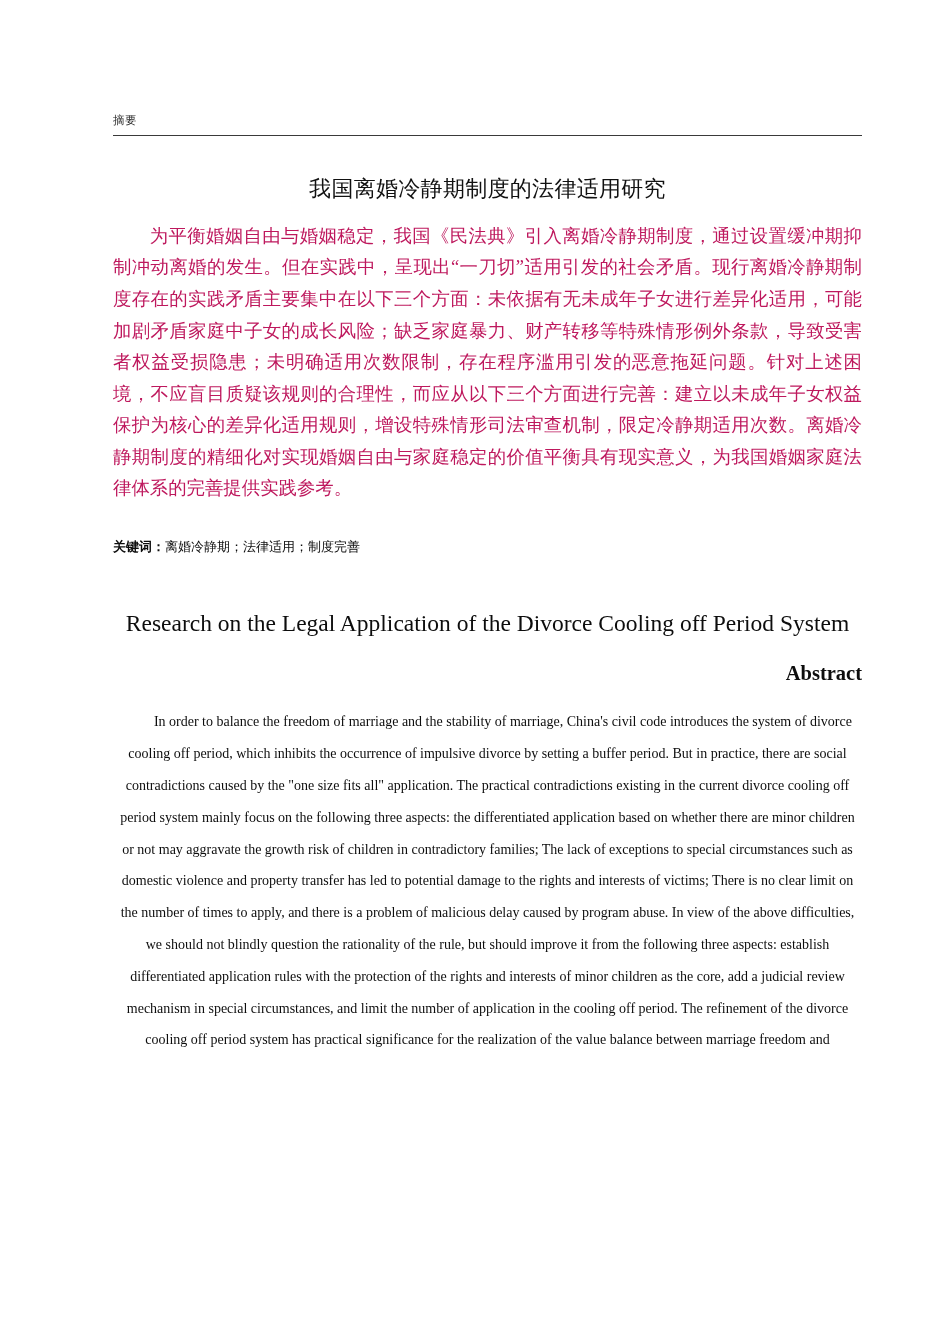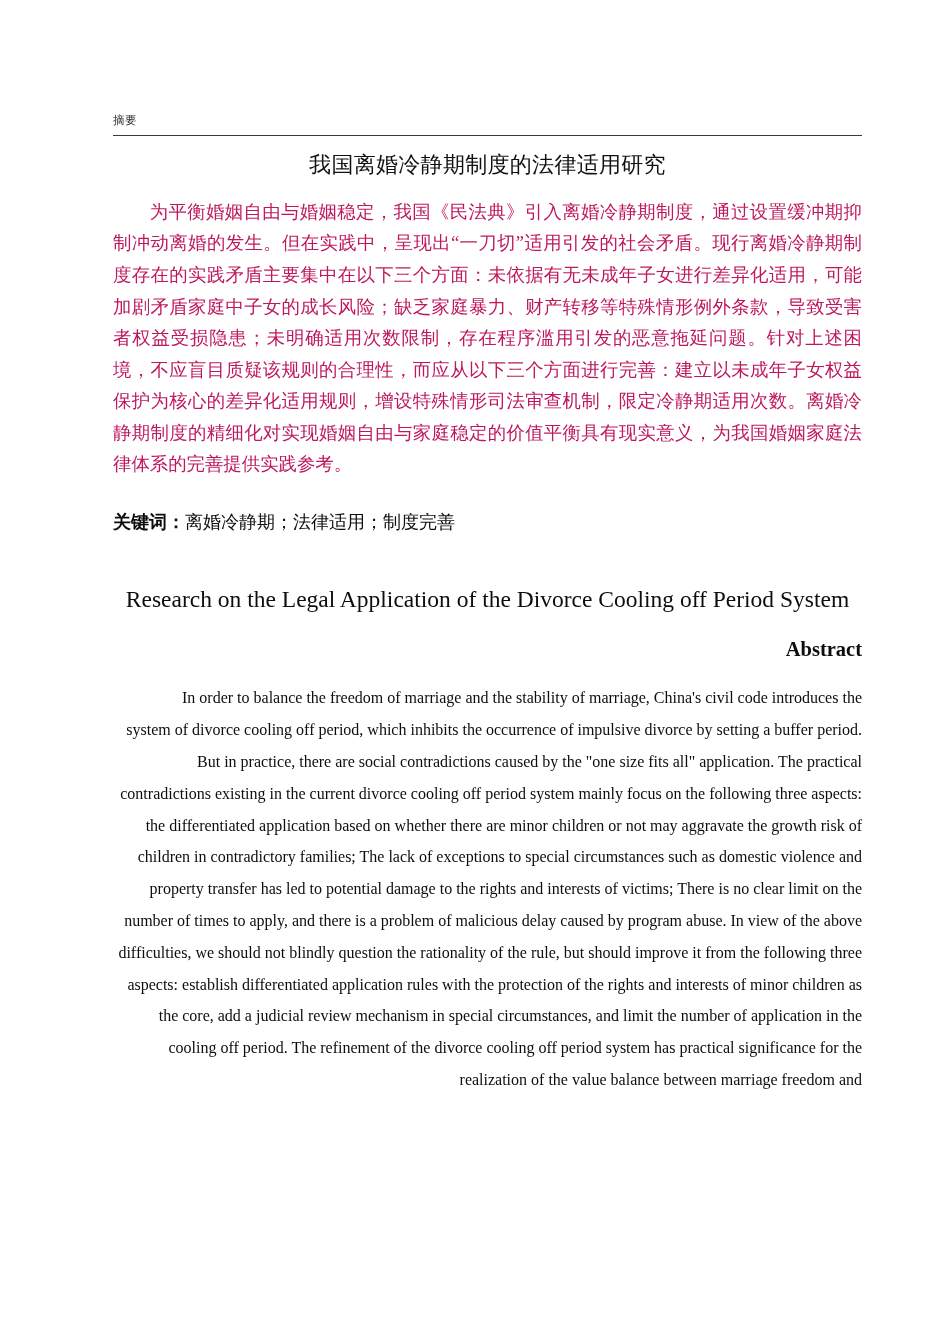--- a/index.html
+++ b/index.html
@@ -43,21 +43,21 @@
     margin-top: 7px;
     border-top: 1.6px solid #3a3a3a;
     width: 100%;
     height: 0;
   }
 
   
   .content {
     position: absolute;
     left: 113px;
-    top: 144px;
+    top: 168px;
     width: 749px;
   }
 
   
   .cn-title {
     text-align: center;
     font-family: "Liberation Sans", "DejaVu Sans", sans-serif;
     font-size: 22px;
     line-height: 34px;
     font-weight: 400;
@@ -86,21 +86,21 @@
     text-align: justify;
     text-justify: inter-ideograph;
     color: #be185d;
     margin-top: 12px;
     text-indent: 2em;
     word-break: break-all;
   }
 
   .cn-keywords {
     font-family: "Liberation Serif", "DejaVu Serif", serif;
-    font-size: 18px;
+    font-size: 13px;
     line-height: 31.6px;
     color: #0d0d0d;
     margin-top: 26px;
   }
   .cn-keywords .kw-label {
     font-weight: 700;
   }
 
   
   .en-title {
@@ -126,23 +126,23 @@
     font-size: 20.5px;
     font-weight: 700;
     line-height: 32px;
     color: #0d0d0d;
     margin-top: 2px;
   }
 
   
   .en-body {
     font-family: "Liberation Serif", "DejaVu Serif", serif;
-    font-size: 16px;
+    font-size: 14px;
     line-height: 31.8px;
-    text-align: right;
+    text-align: center;
     color: #0d0d0d;
     margin-top: 6px;
     text-indent: 2.2em;
   }
 </style>
 </head>
 <body>
 
 <div class="page">
 

